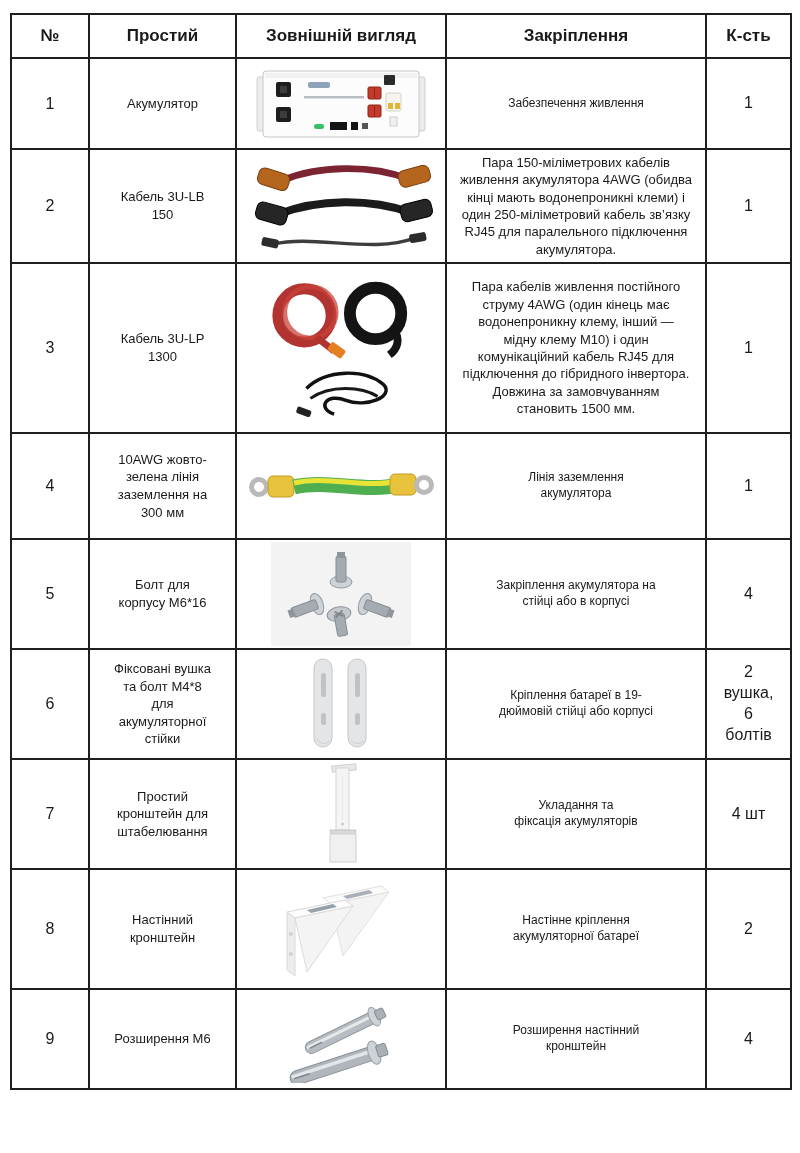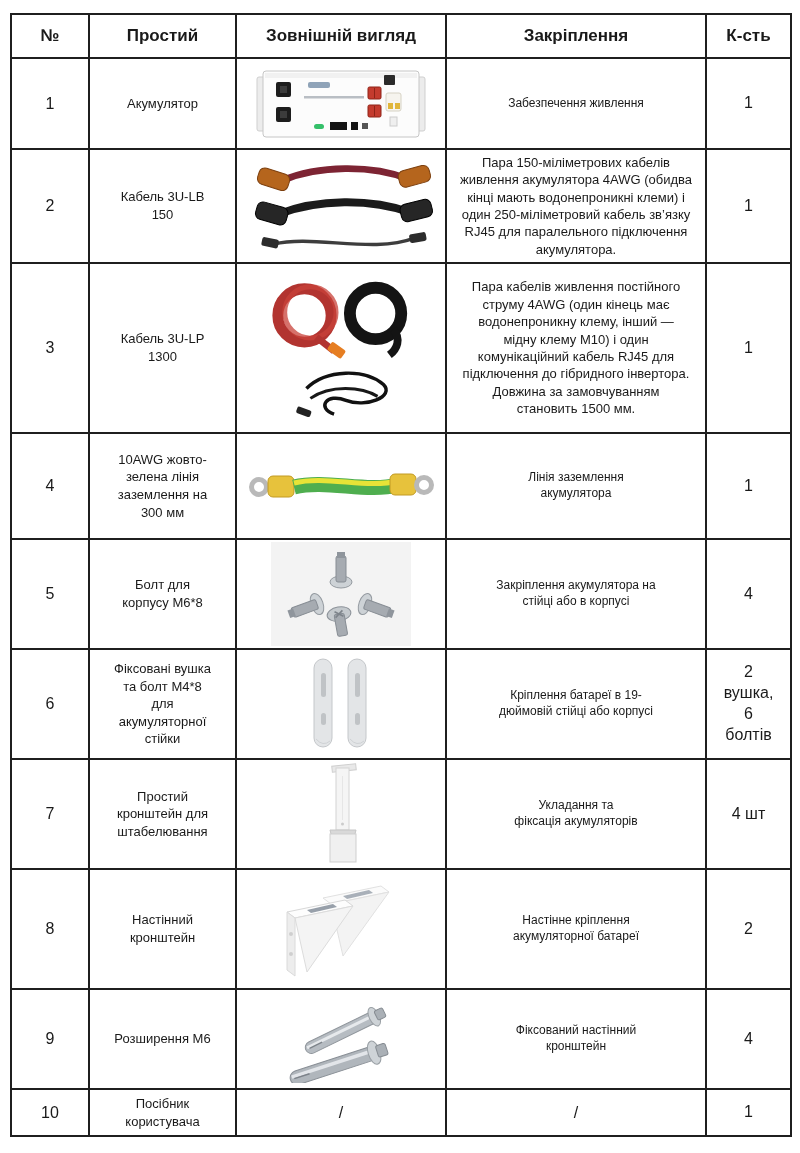--- a/index.html
+++ b/index.html
@@ -144,21 +144,21 @@
       </svg>
     </td>
     <td class="cell-use"><span class="txt">Лінія заземлення
 акумулятора</span></td>
     <td class="cell-qty"><span class="txt">1</span></td>
   </tr>
 
   <tr style="height:110px">
     <td class="cell-num"><span class="txt">5</span></td>
     <td class="cell-el"><span class="txt">Болт для
-корпусу M6*8</span></td>
+корпусу M6*16</span></td>
     <td class="cell-photo">
       <svg viewBox="0 0 140 104" width="140" height="104">
         <rect x="0" y="0" width="140" height="104" fill="#f3f3f3"></rect>
         <g transform="translate(70,40) rotate(-90)">
           <ellipse cx="0" cy="0" rx="6" ry="11" fill="#cdd2d6" stroke="#949aa0"></ellipse>
           <rect x="0" y="-5" width="26" height="10" rx="2" fill="#a6abb1" stroke="#878d94"></rect>
           <rect x="24" y="-4" width="6" height="8" fill="#8f959c"></rect>
         </g>
         <g transform="translate(46,62) rotate(160)">
           <ellipse cx="0" cy="0" rx="6" ry="11" fill="#cdd2d6" stroke="#949aa0"></ellipse>
@@ -271,28 +271,20 @@
         </g>
         <g transform="translate(-8,22) rotate(-18 75 48)">
           <rect x="30" y="42" width="90" height="14" rx="7" fill="#b0b6bc" stroke="#888e95"></rect>
           <rect x="32" y="45" width="86" height="3.5" fill="#e2e5e9"></rect>
           <line x1="34" y1="49" x2="50" y2="49" stroke="#7d838a" stroke-width="1.5"></line>
           <ellipse cx="118" cy="49" rx="6" ry="12" fill="#ced3d7" stroke="#9aa0a5"></ellipse>
           <rect x="121" y="43" width="10" height="12" rx="2" fill="#aab0b6" stroke="#868c92"></rect>
         </g>
       </svg>
     </td>
-    <td class="cell-use"><span class="txt">Фіксований настінний
+    <td class="cell-use"><span class="txt">Розширення настінний
 кронштейн</span></td>
     <td class="cell-qty"><span class="txt">4</span></td>
   </tr>
 
-  <tr style="height:47px">
-    <td class="cell-num"><span class="txt">10</span></td>
-    <td class="cell-el"><span class="txt">Посібник
-користувача</span></td>
-    <td class="slash"><span class="txt">/</span></td>
-    <td class="slash"><span class="txt">/</span></td>
-    <td class="cell-qty"><span class="txt">1</span></td>
-  </tr>
 </tbody>
     </table>
 </div>
 
 </body></html>

